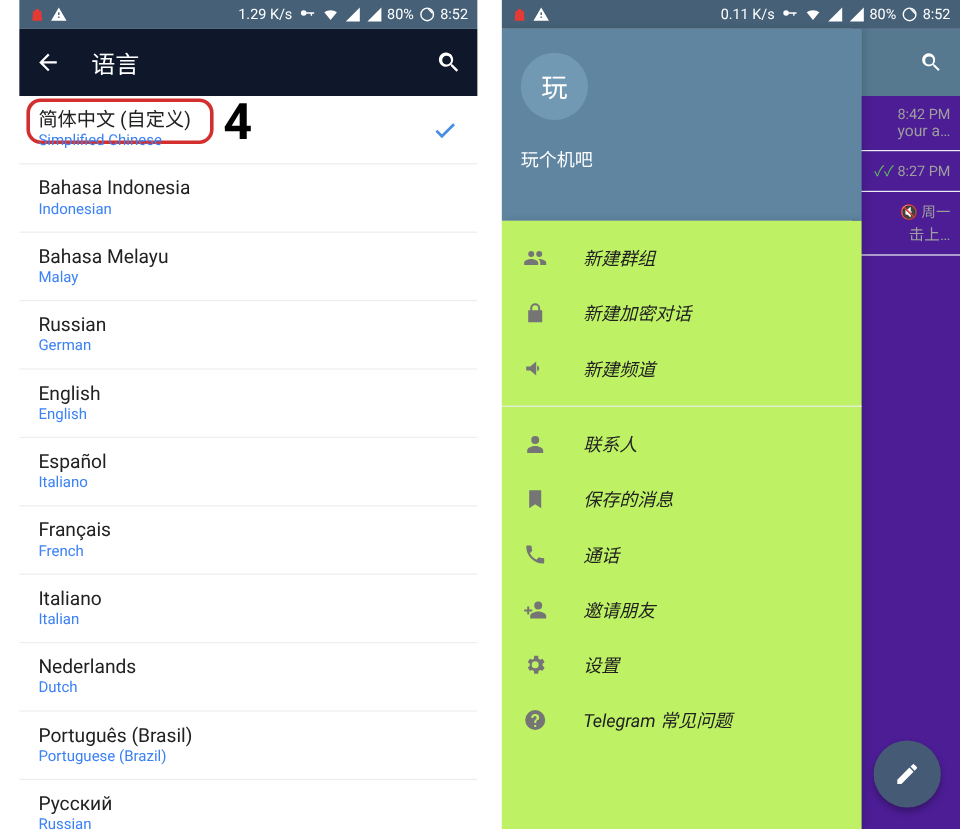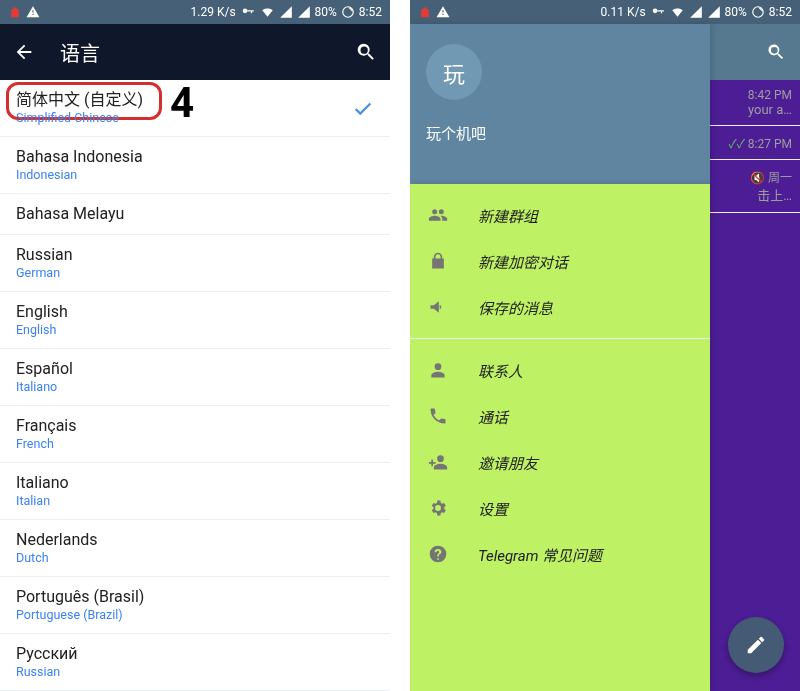--- a/index.html
+++ b/index.html
@@ -1,17 +1,17 @@
 <!DOCTYPE html>
 <html><head>
 <meta charset="utf-8">
 <style>
   * { margin: 0; padding: 0; box-sizing: border-box; }
   body { font-family: Roboto, "Helvetica Neue", Arial, "Noto Sans CJK SC", sans-serif; background: #fff; width: 800px; height: 691px; overflow: hidden; }
-  .wrap { display: flex; width: 800px; height: 691px; }
+  .wrap { display: flex; width: 800px; height: 691px; padding-left: 16px; }
   .phone { position: relative; width: 390px; height: 691px; background: #fff; overflow: hidden; }
   .phone + .phone { margin-left: 20px; }
   .phone1 { width: 390px; }
   .phone2 { width: 390px; }
 
   
   .status { height: 24px; background: #466177; color: #fff; display: flex; align-items: center; padding: 0 8px; font-size: 12px; }
   .status .left-icons { display: flex; align-items: center; gap: 4px; }
   .status .spacer { flex: 1; }
   .status .right-icons { display: flex; align-items: center; gap: 4px; }
@@ -140,20 +140,21 @@
               <path d="M4 12l5 5L20 6"></path>
             </svg>
           </span>
         </div>
         <div class="row">
           <div class="primary">Bahasa Indonesia</div>
           <div class="secondary">Indonesian</div>
         </div>
         <div class="row">
           <div class="primary">Bahasa Melayu</div>
+          <div class="secondary">Malay</div>
         </div>
         <div class="row">
           <div class="primary">Russian</div>
           <div class="secondary">German</div>
         </div>
         <div class="row">
           <div class="primary">English</div>
           <div class="secondary">English</div>
         </div>
         <div class="row">
@@ -282,32 +283,40 @@
               </svg>
             </span>
             <span>新建加密对话</span>
           </div>
           <div class="ditem">
             <span class="dicon">
               <svg width="20" height="20" viewBox="0 0 24 24" fill="#757575">
                 <path d="M3 10v4h4l6 5V5L7 10H3zm13 2a3 3 0 00-2-2.8v5.6A3 3 0 0016 12z"></path>
               </svg>
             </span>
-            <span>保存的消息</span>
+            <span>新建频道</span>
           </div>
         </div>
       <div class="dsep"></div>
       <div id="menu-g2">
           <div class="ditem">
             <span class="dicon">
               <svg width="20" height="20" viewBox="0 0 24 24" fill="#757575">
                 <path d="M12 12a4 4 0 100-8 4 4 0 000 8zm0 2c-3 0-8 1.5-8 4.5V21h16v-2.5c0-3-5-4.5-8-4.5z"></path>
               </svg>
             </span>
             <span>联系人</span>
+          </div>
+          <div class="ditem">
+            <span class="dicon">
+              <svg width="20" height="20" viewBox="0 0 24 24" fill="#757575">
+                <path d="M6 3h12v18l-6-4-6 4V3z"></path>
+              </svg>
+            </span>
+            <span>保存的消息</span>
           </div>
           <div class="ditem">
             <span class="dicon">
               <svg width="20" height="20" viewBox="0 0 24 24" fill="#757575">
                 <path d="M6.6 10.8a15 15 0 006.6 6.6l2.2-2.2a1 1 0 011-.2c1.1.4 2.3.6 3.6.6a1 1 0 011 1V20a1 1 0 01-1 1C10.6 21 3 13.4 3 4a1 1 0 011-1h3.4a1 1 0 011 1c0 1.3.2 2.5.6 3.6a1 1 0 01-.2 1l-2.2 2.2z"></path>
               </svg>
             </span>
             <span>通话</span>
           </div>
           <div class="ditem">

